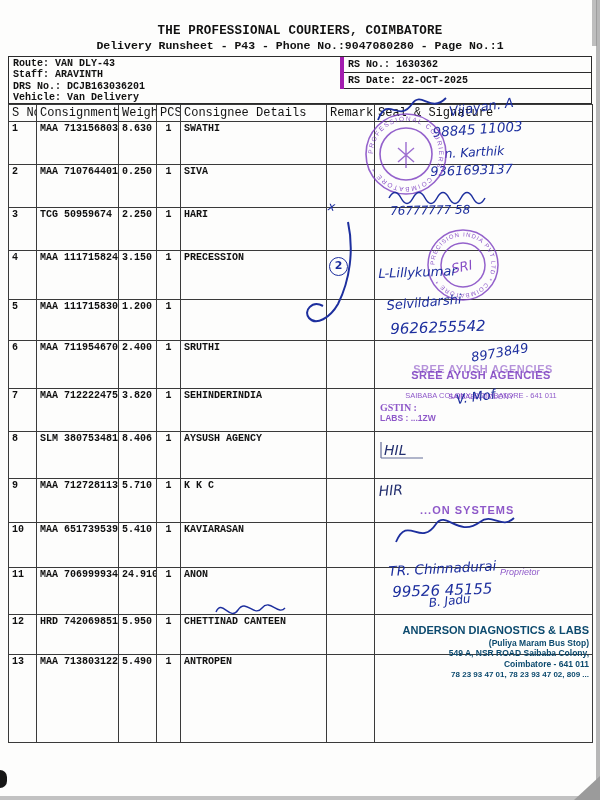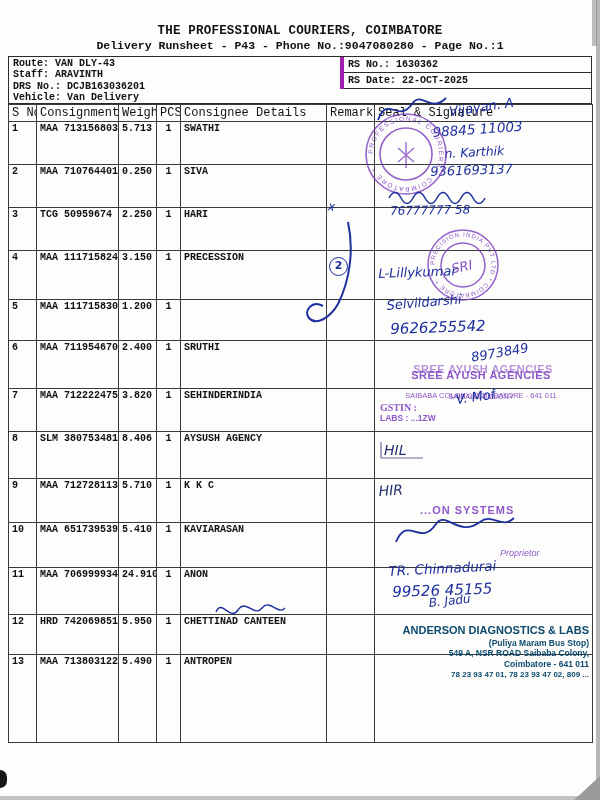--- a/index.html
+++ b/index.html
@@ -94,21 +94,21 @@
         <th>PCS</th>
         <th>Consignee Details</th>
         <th>Remarks</th>
         <th>Seal &amp; Signature</th>
       </tr>
     </thead>
     <tbody id="table-body">
         <tr>
       <td class="c-sno">1</td>
       <td class="c-con">MAA 713156803</td>
-      <td class="c-wt">5.713</td>
+      <td class="c-wt">8.630</td>
       <td class="c-pcs">1</td>
       <td class="c-cons">SWATHI</td>
       <td class="c-rem"></td>
       <td class="c-seal"></td>
     </tr>
         <tr>
       <td class="c-sno">2</td>
       <td class="c-con">MAA 710764401</td>
       <td class="c-wt">0.250</td>
       <td class="c-pcs">1</td>
@@ -279,21 +279,21 @@
     <div class="hand" style="left:384px;top:442px;font-size:14px;color:#24306f;">HIL</div>
     <svg class="ov" style="left:379px;top:440px;" width="46" height="20" viewBox="0 0 46 20">
       <path d="M2,18 h42 M2,2 v16" fill="none" stroke="#24306f" stroke-width="1.2" opacity=".7"></path>
     </svg>
     <div class="hand" style="left:378px;top:483px;font-size:14px;transform:rotate(-4deg);color:#24306f;">HIR</div>
 
     <div class="stampline" style="left:420px;top:504px;font-size:11px;letter-spacing:1px;">...ON SYSTEMS</div>
     <svg class="ov" style="left:388px;top:508px;" width="130" height="45" viewBox="0 0 130 45">
       <path d="M8,34 C20,6 32,40 48,16 C58,2 70,30 92,14 C104,4 114,22 126,10" fill="none" stroke="#1d2f9e" stroke-width="1.8"></path>
     </svg>
-    <div class="stampline" style="left:500px;top:548px;font-size:9px;font-weight:normal;font-style:italic;">Proprietor</div>
+    <div class="stampline" style="left:500px;top:567px;font-size:9px;font-weight:normal;font-style:italic;">Proprietor</div>
 
     <div class="hand" style="left:388px;top:563px;font-size:13.5px;transform:rotate(-3deg);">TR. Chinnadurai</div>
     <div class="hand" style="left:392px;top:583px;font-size:15px;transform:rotate(-2deg);">99526 45155</div>
 
     <svg class="ov" style="left:213px;top:599px;" width="75" height="20" viewBox="0 0 75 20">
       <path d="M3,13 c6,-14 14,10 22,-2 c8,-12 16,8 24,-2 c8,-10 16,8 23,0" fill="none" stroke="#1d2f9e" stroke-width="1.4"></path>
     </svg>
     <div class="hand" style="left:428px;top:596px;font-size:12px;transform:rotate(-6deg);">B. Jadu</div>
     <div class="blackstamp">
       <div style="font-size:11px;font-weight:bold;">ANDERSON DIAGNOSTICS &amp; LABS</div>

